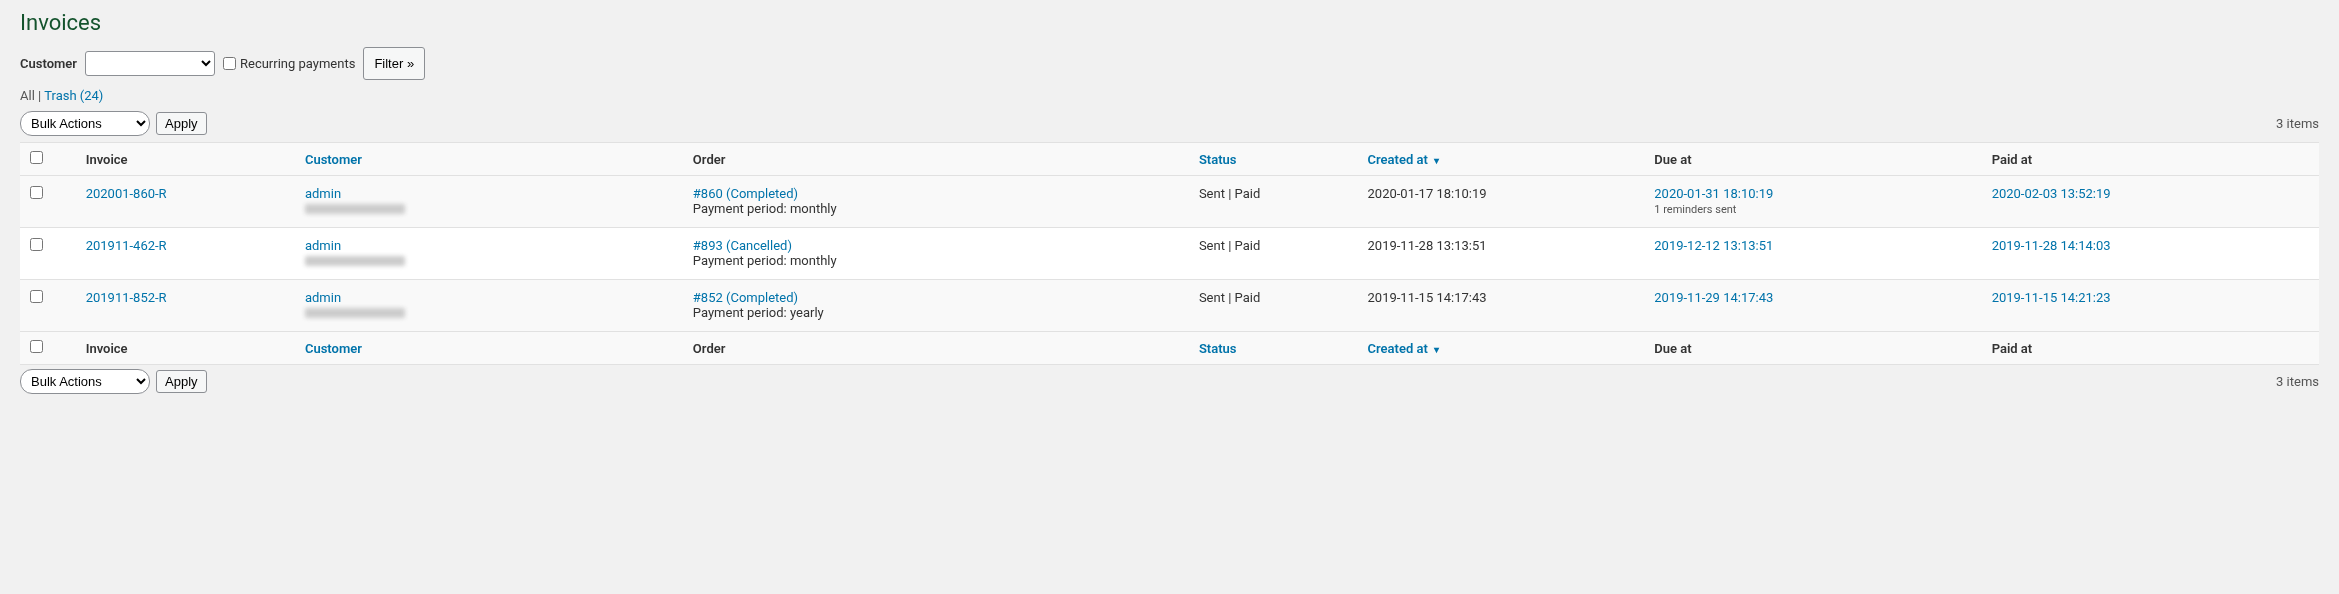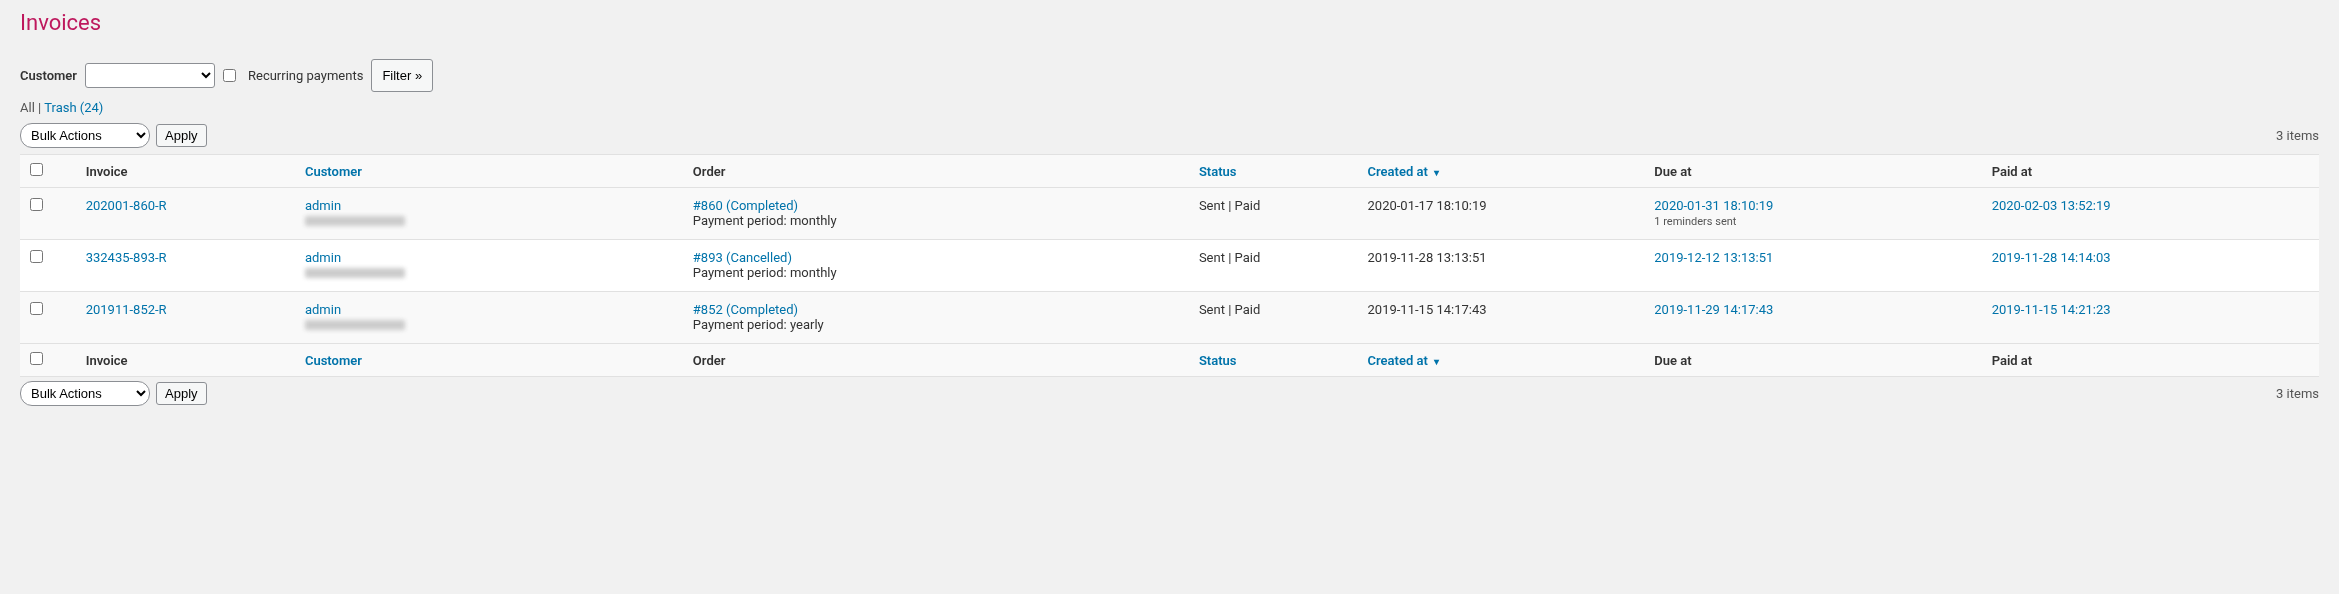--- a/index.html
+++ b/index.html
@@ -1,23 +1,23 @@
 <!DOCTYPE html>
 <html><head>
   <meta charset="utf-8">
   <style>
     * { box-sizing: border-box; margin: 0; padding: 0; }
     body { font-family: -apple-system, BlinkMacSystemFont, "Segoe UI", Roboto, sans-serif; font-size: 13px; background: #f1f1f1; color: #333; }
     .page-wrap { background: #f1f1f1; padding: 10px 20px 20px 20px; min-height: 594px; }
-    h1 { font-size: 22px; font-weight: 400; color: #be185d; margin-bottom: 24px; }
+    h1 { font-size: 22px; font-weight: 400; color: #14532d; margin-bottom: 12px; }
     .notice-bar { border-left: 4px solid #46b450; background: #fff; padding: 10px 14px; margin-bottom: 14px; font-size: 13px; color: #555; }
     .filter-row { display: flex; align-items: center; gap: 8px; margin-bottom: 8px; }
     .filter-label { font-size: 13px; font-weight: 600; }
     select.customer-select { padding: 3px 6px; font-size: 13px; border: 1px solid #8c8f94; border-radius: 3px; background: #fff; min-width: 130px; }
-    .checkbox-label { display: flex; align-items: center; gap: 12px; font-size: 13px; }
+    .checkbox-label { display: flex; align-items: center; gap: 4px; font-size: 13px; }
     .filter-btn { padding: 8px 10px; font-size: 13px; border: 1px solid #8c8f94; border-radius: 3px; background: #f6f7f7; cursor: pointer; }
     .links-row { margin-bottom: 8px; font-size: 13px; }
     .links-row a { color: #0073aa; text-decoration: none; }
     .links-row span { color: #555; }
     .bulk-row { display: flex; align-items: center; gap: 6px; margin-bottom: 6px; }
     .bulk-select { padding: 3px 6px; font-size: 13px; border: 1px solid #8c8f94; border-radius: 12px; background: #fff; min-width: 130px; }
     .apply-btn { padding: 3px 8px; font-size: 13px; border: 1px solid #8c8f94; border-radius: 3px; background: #f6f7f7; cursor: pointer; }
     .items-count { margin-left: auto; font-size: 13px; color: #555; }
     table { width: 100%; border-collapse: collapse; background: #fff; }
     thead th, tfoot th { background: #f9f9f9; border-bottom: 1px solid #e1e1e1; border-top: 1px solid #e1e1e1; padding: 8px 10px; font-size: 13px; font-weight: 600; text-align: left; color: #333; }
@@ -133,21 +133,21 @@
       </td>
       <td class="col-paid">
         <a href="#">2020-02-03 13:52:19</a>
       </td>
     </tr>
         <tr>
       <td class="col-check">
         <input type="checkbox" style="">
       </td>
       <td class="col-invoice">
-        <a href="#">332435-893-R</a>
+        <a href="#">201911-462-R</a>
       </td>
       <td class="col-customer">
         <a href="#">admin</a>
         <br>
         <span class="blurred-text"></span>
       </td>
       <td class="col-order">
         <a href="#">#893 (Cancelled)</a><br>
         <span>Payment period: monthly</span>
       </td>

